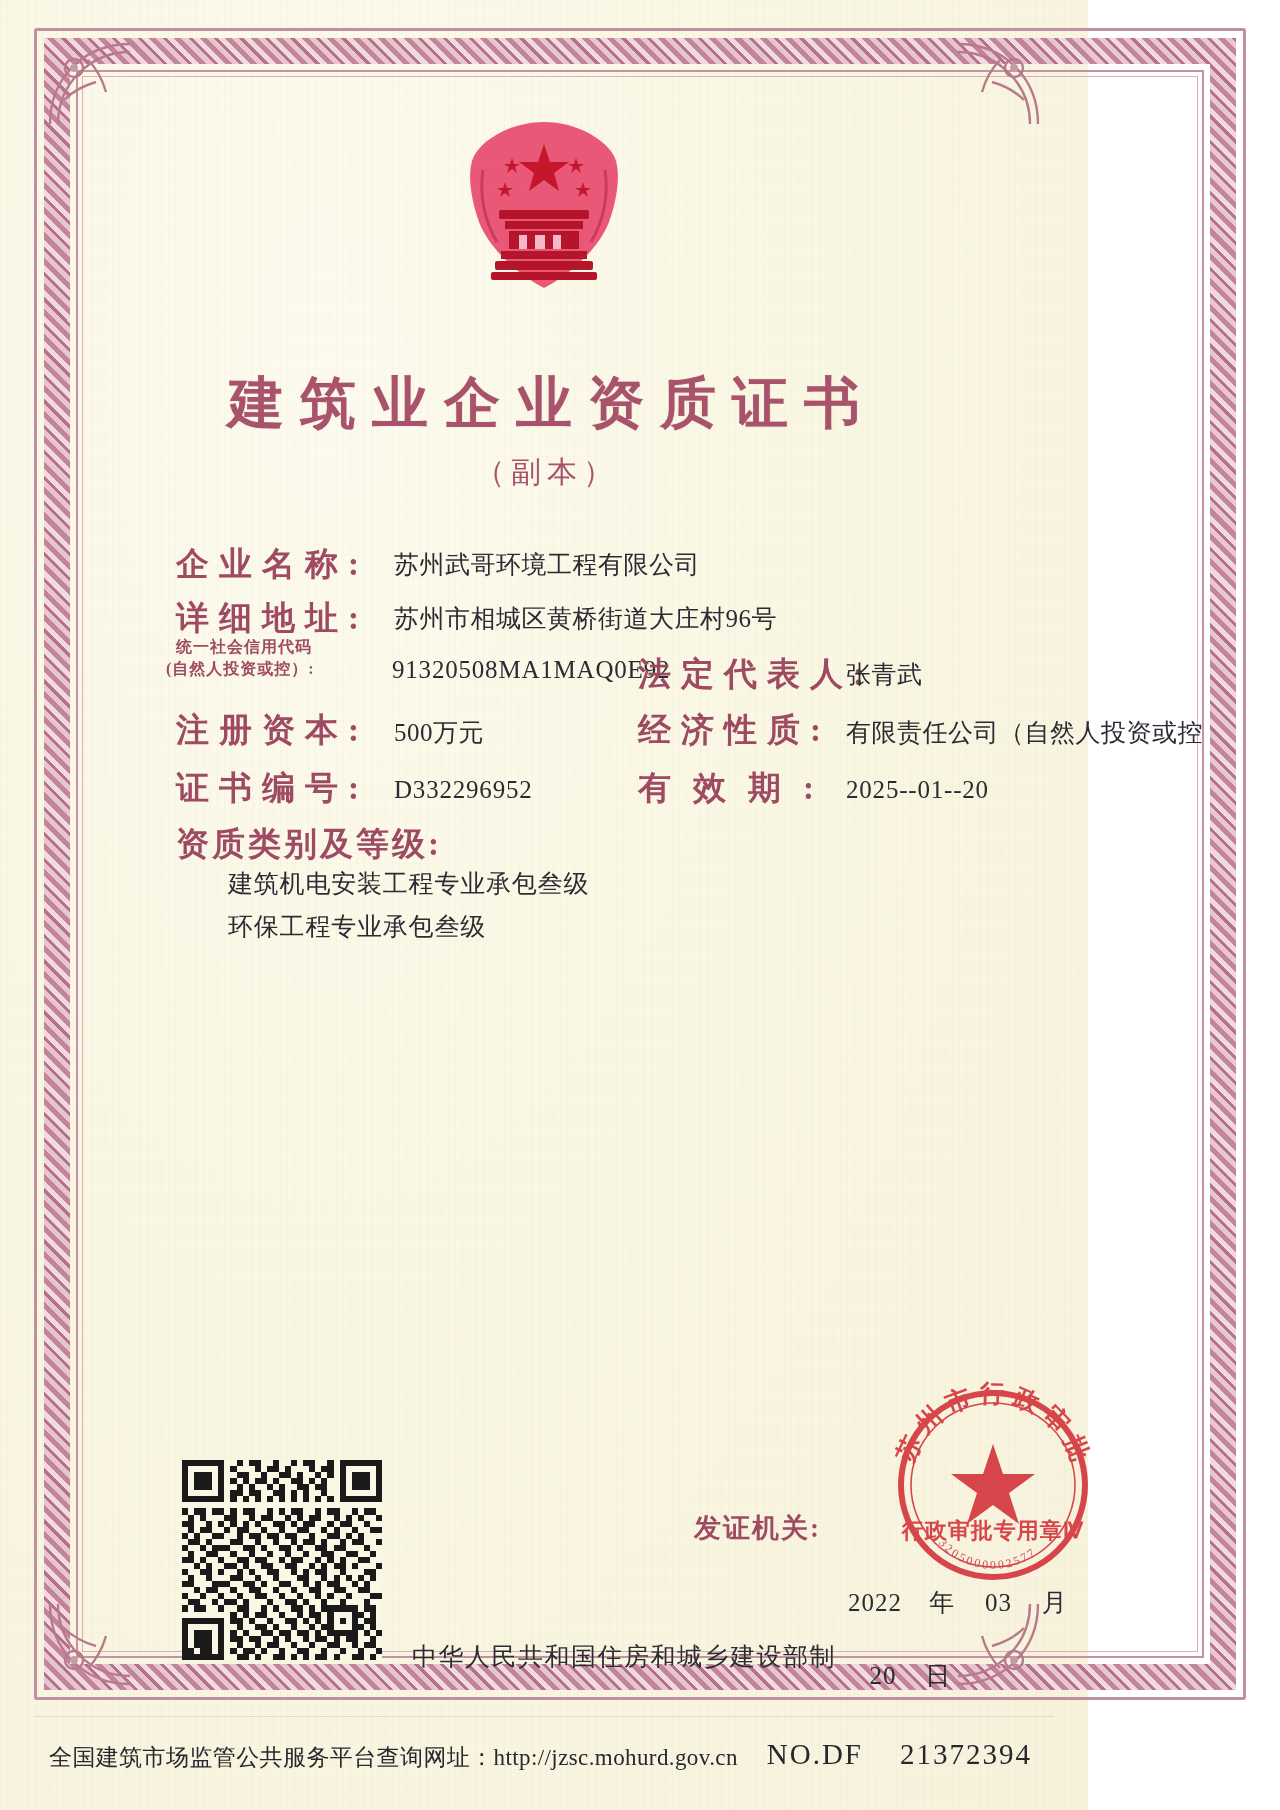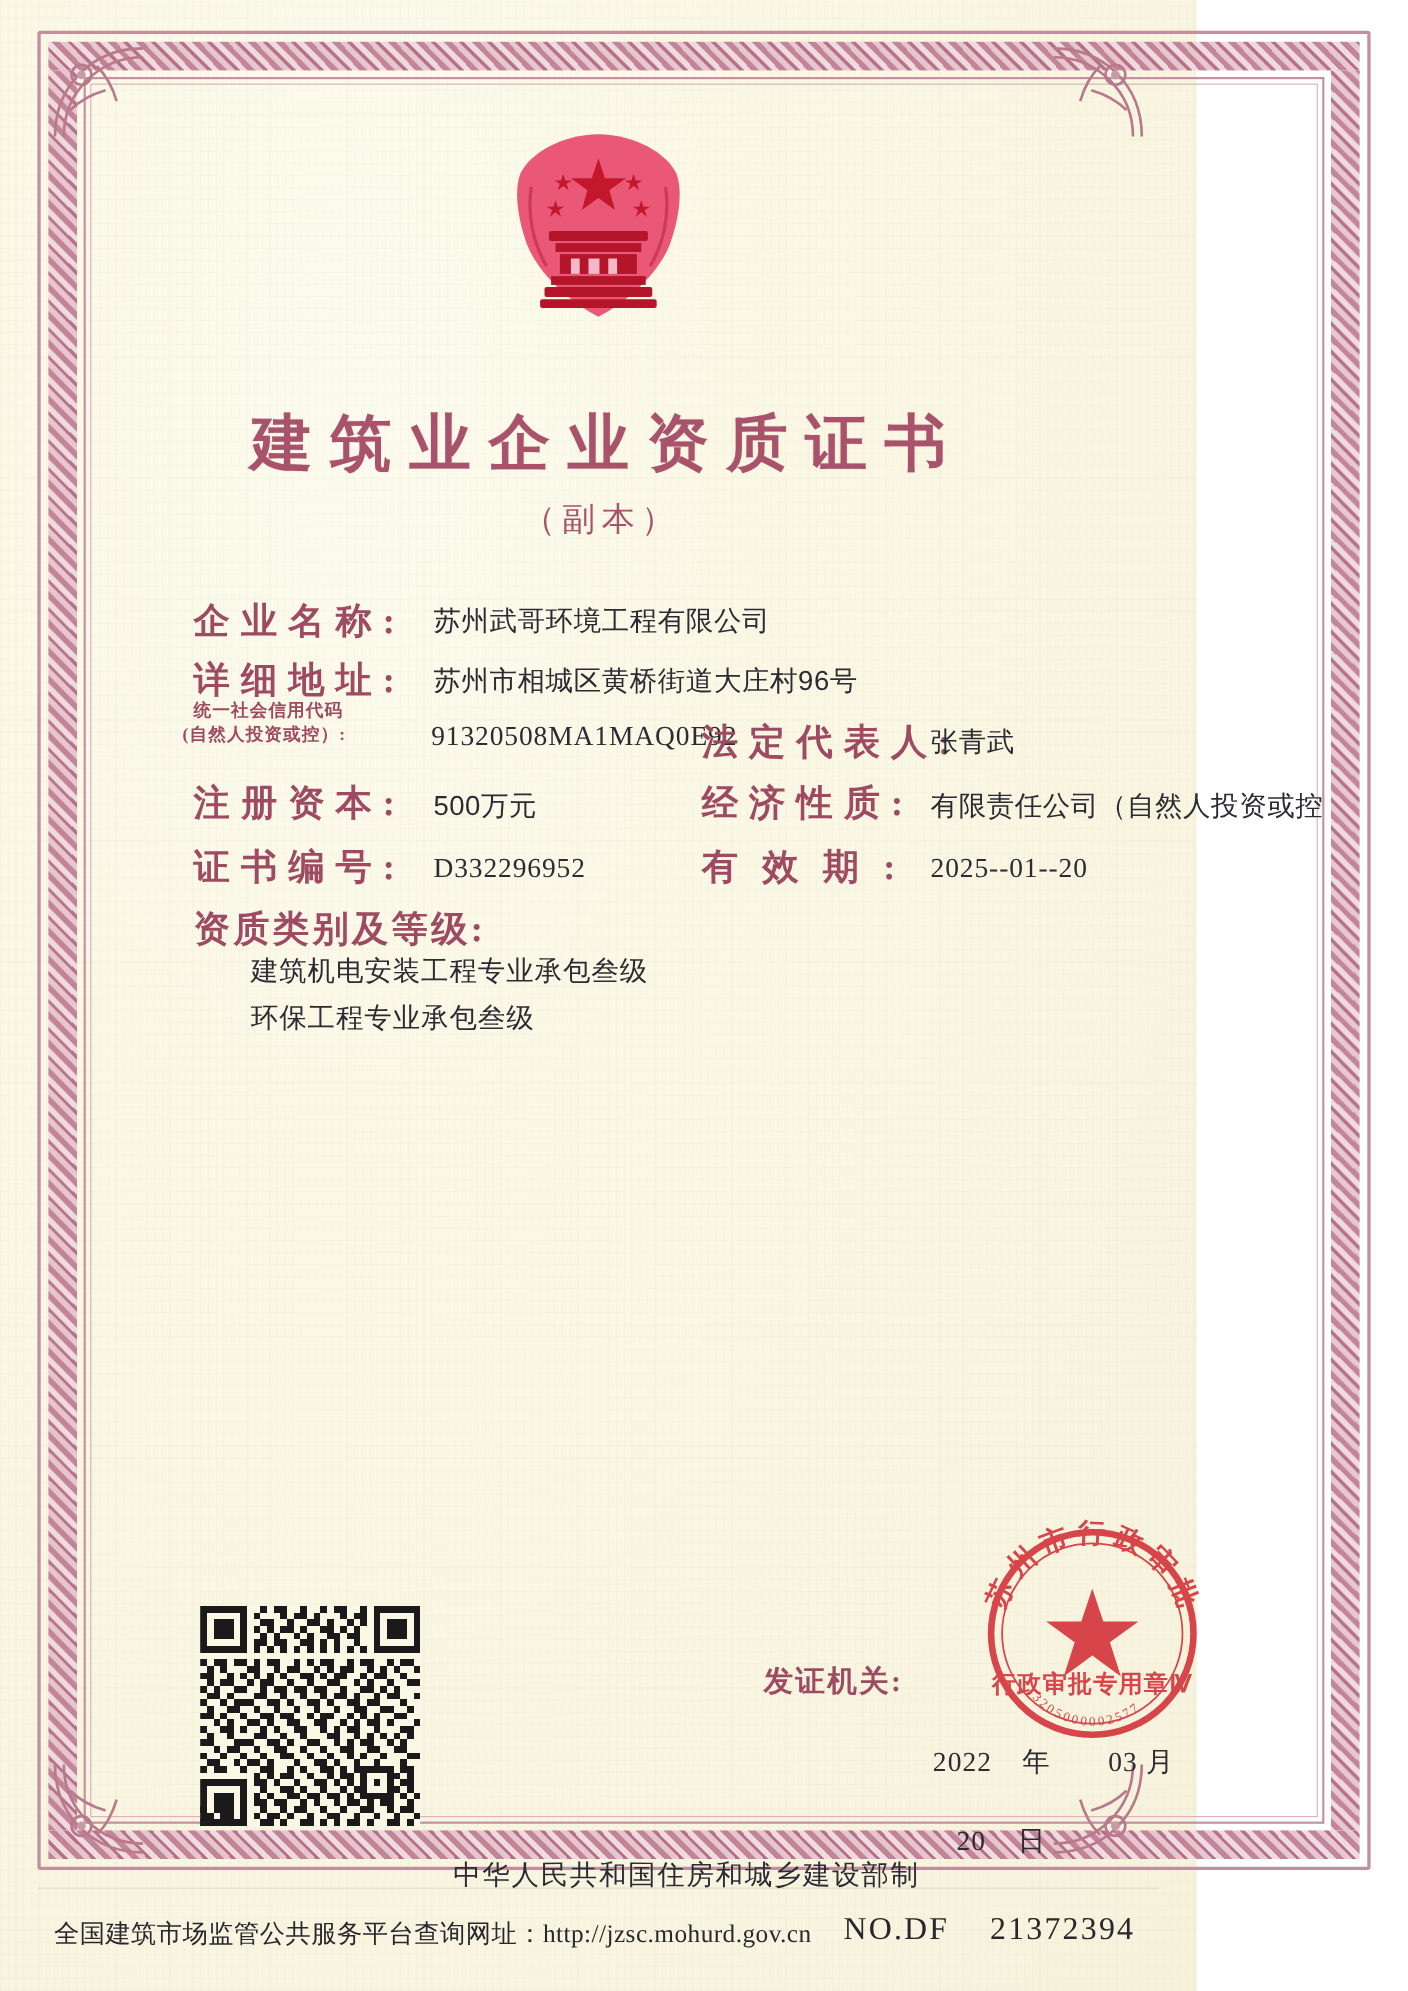--- a/index.html
+++ b/index.html
@@ -134,21 +134,21 @@
     letter-spacing: 10px;
   }
   .lbl.small {
     font-size: 16px;
     letter-spacing: 1px;
     line-height: 1.35;
     font-weight: bold;
   }
   .val {
     position: absolute;
-    font-family: Liberation Sans, sans-serif;
+    font-family: Liberation Serif, serif;
     color: #2b2b33;
     font-size: 25px;
     white-space: nowrap;
     letter-spacing: 0.5px;
   }
   .val.mono {
     font-family: "Liberation Serif", serif;
     letter-spacing: 0.8px;
   }
 
@@ -185,34 +185,33 @@
   .date-row {
     position: absolute;
     left: 848px;
     top: 1578px;
     font-size: 25px;
     color: #2b2b33;
     letter-spacing: 1px;
   }
   .date-row span { display: inline-block; }
   .date-y { width: 74px; }
-  .date-m { width: 72px; text-align: right; margin-top: 11px; }
+  .date-m { width: 72px; text-align: center; margin-top: 11px; }
   .date-d { width: 70px; text-align: center; margin-top: 43px; }
   .date-char { color: #2b2b33; }
 
   .footer-org {
     position: absolute;
     left: 0; right: 0;
     top: 1640px;
     text-align: center;
     font-size: 25px;
     color: #2b2b33;
     letter-spacing: 1.5px;
     padding-left: 160px;
-    margin-top: 48px;
   }
 
   
   .seal {
     position: absolute;
     left: 880px;
     top: 1372px;
     width: 226px;
     height: 226px;
     opacity: 0.82;

